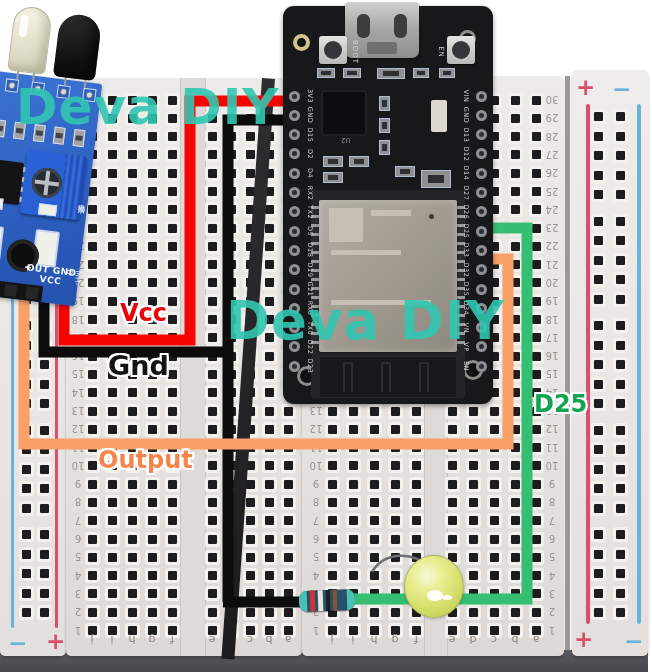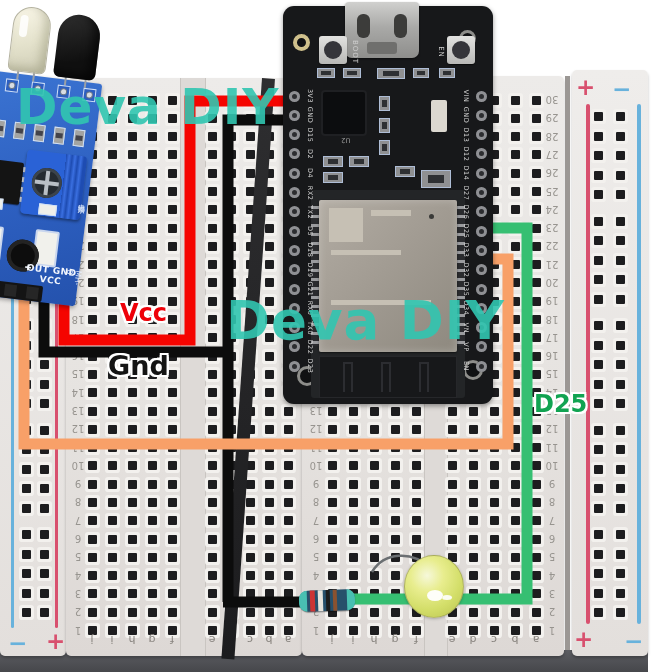--- a/index.html
+++ b/index.html
@@ -361,20 +361,21 @@
       <div class="pinlbl" style="left: 166px; top: 336.9px;">VP</div>
       <div class="pin" style="left: 193px; top: 354.7px;"></div>
       <div class="pinlbl" style="left: 166px; top: 356.2px;">EN</div>
     </div>
 
   <div class="wm" style="left: 16px; top: 82px; font-size: 50px; opacity: 0.9; color: rgb(49, 198, 177);">Deva DIY</div>
   <div class="wm" style="left: 226px; top: 294px; font-size: 53px; opacity: 0.9; color: rgb(49, 198, 177);">Deva DIY</div>
 
   <div class="wlabel" style="left: 120px; top: 301px; font-size: 24px; color: rgb(238, 0, 8);">Vcc</div>
   <div class="wlabel" style="left: 108px; top: 352px; font-size: 27px; color: rgb(20, 20, 20);">Gnd</div>
+  <div class="wlabel" style="left: 98px; top: 448px; font-size: 24px; color: rgb(245, 133, 74);">Output</div>
   <div class="wlabel" style="left: 534px; top: 392px; font-size: 24px; color: rgb(17, 163, 81);">D25</div>
 <div class="hole" style="left: 87.5px; top: 626px;"></div>
     <div class="hole" style="left: 107.5px; top: 626px;"></div>
     <div class="hole" style="left: 127.5px; top: 626px;"></div>
     <div class="hole" style="left: 147.5px; top: 626px;"></div>
     <div class="hole" style="left: 167.5px; top: 626px;"></div>
     <div class="hole" style="left: 207.5px; top: 626px;"></div>
     <div class="hole" style="left: 226.5px; top: 626px;"></div>
     <div class="hole" style="left: 245.5px; top: 626px;"></div>
     <div class="hole" style="left: 264.5px; top: 626px;"></div>

